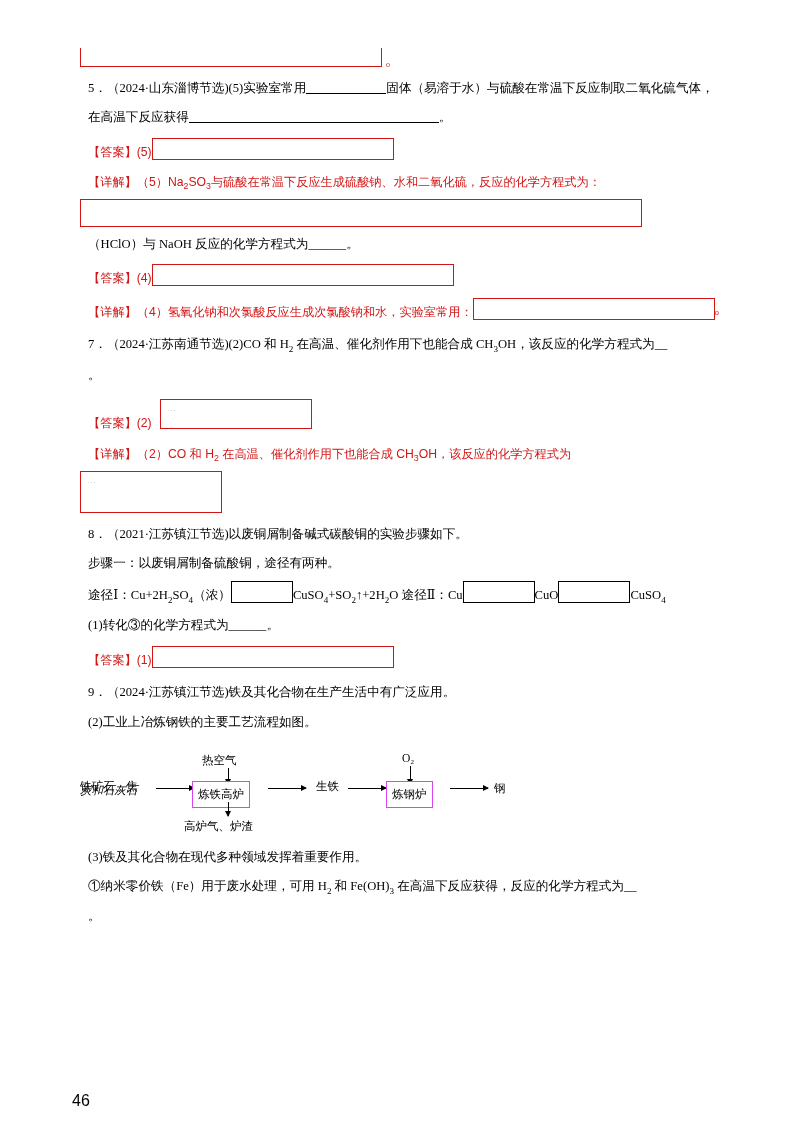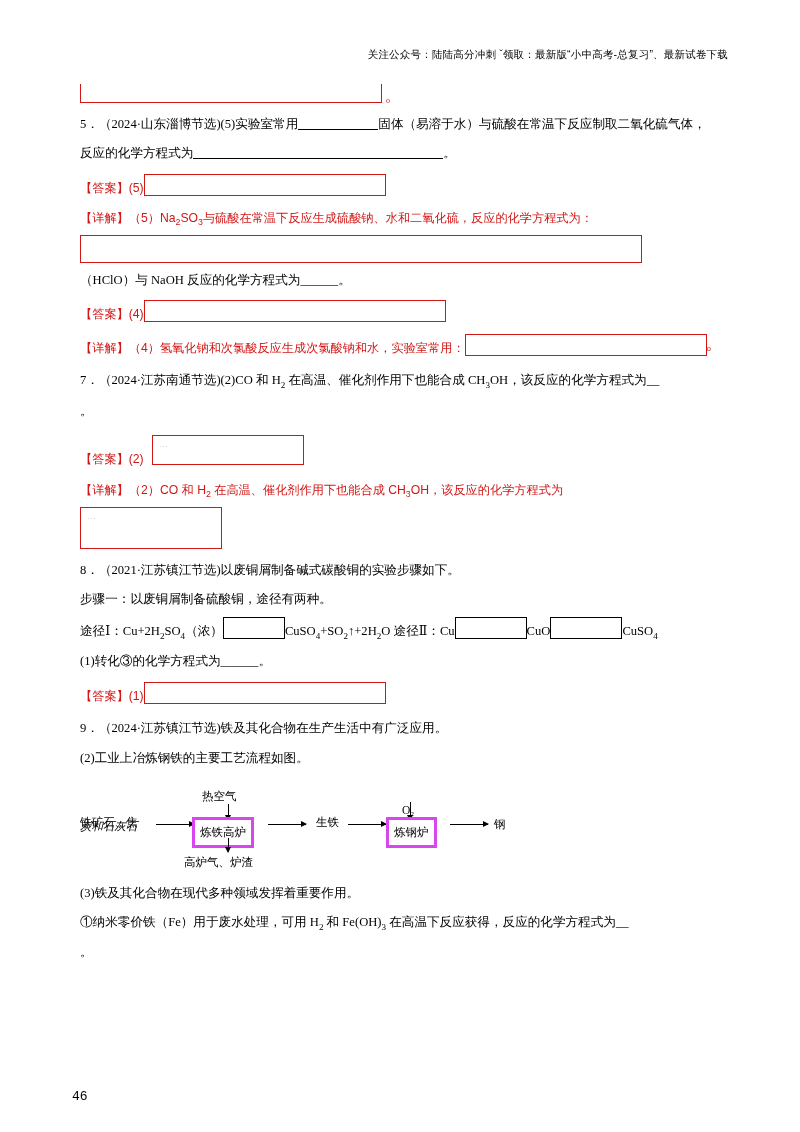--- a/index.html
+++ b/index.html
@@ -28,21 +28,21 @@
     text-align: right;
     letter-spacing: 0.2px;
     margin-bottom: 22px;
     font-family: "Liberation Sans", sans-serif;
   }
   .body-block {
     font-size: 12.6px;
     line-height: 1.85;
   }
   p {
-    margin: 0 0 6px 8px;
+    margin: 0 0 6px 16px;
   }
   .q {
     margin-top: 10px;
   }
   .ans {
     color: #d21616;
     font-family: "Liberation Sans", sans-serif;
     font-size: 12.2px;
     margin-top: 8px;
     margin-bottom: 4px;
@@ -122,21 +122,21 @@
     margin: 10px 0 6px 0;
     font-size: 11.5px;
     font-family: "Liberation Serif", serif;
   }
   .flow .lbl {
     position: absolute;
     white-space: nowrap;
   }
   .flow .box {
     position: absolute;
-    border: 3px solid #d946ef;
+    border: 1px solid #d946ef;
     padding: 2px 5px;
     white-space: nowrap;
     font-size: 11.5px;
     background: #fff;
   }
   .flow .arrow {
     position: absolute;
     height: 1px;
     background: #000;
   }
@@ -159,23 +159,23 @@
     position: absolute;
     bottom: -1px;
     left: -3px;
     border-top: 6px solid #000;
     border-left: 3.5px solid transparent;
     border-right: 3.5px solid transparent;
   }
   .pagenum {
     position: absolute;
     left: 72px;
-    bottom: 28px;
-    font-size: 13px;
-    font-family: Liberation Mono, monospace;
+    bottom: 22px;
+    font-size: 16px;
+    font-family: Liberation Sans, sans-serif;
   }
   .topfragment {
     border: 1px solid #d21616;
     border-top: none;
     width: 300px;
     height: 18px;
     margin: 0 0 10px 8px;
     position: relative;
   }
   .topfragment .dot {
@@ -184,33 +184,32 @@
     bottom: -3px;
     font-size: 8px;
     color: #d21616;
   }
 </style>
 </head>
 <body>
 
 <div class="page">
 
-  <div class="header">关注公众号：陆陆高分冲刺  ˇ领取：最新版“小中高考-总复习”、最新试卷下载</div>
 
   <div class="topfragment">
     <span class="dot">o</span>
   </div>
 
   <div class="body-block">
 
     <p class="q">
       <span>5．</span><span>（2024·山东淄博节选)(5)实验室常用</span><span class="u m"></span><span>固体（易溶于水）与硫酸在常温下反应制取二氧化硫气体，</span>
     </p>
     <p>
-      <span>反应的化学方程式为</span><span class="u xl"></span><span>。</span>
+      <span>在高温下反应获得</span><span class="u xl"></span><span>。</span>
     </p>
     <p class="ans">
       <span class="tag">【答案】</span><span>(5)</span><span class="fbox w240"></span>
     </p>
     <p class="det">
       <span class="tag">【详解】</span><span>（5）</span>Na<sub>2</sub>SO<sub>3</sub>与硫酸在常温下反应生成硫酸钠、水和二氧化硫，反应的化学方程式为：
     </p>
     <div class="blockbox w560"></div>
 
     <p>
@@ -272,21 +271,21 @@
       <span class="box" style="left:120px; top:37px;">炼铁高炉</span>
 
       <span class="arrowdown" style="left:156px; top:58px; height:14px;"></span>
       <span class="lbl" style="left:112px; top:72px;">高炉气、炉渣</span>
 
       <span class="arrow" style="left:196px; top:44px; width:38px;"></span>
       <span class="lbl" style="left:244px; top:32px;">生铁</span>
 
       <span class="arrow" style="left:276px; top:44px; width:38px;"></span>
 
-      <span class="lbl" style="left:330px; top:20px;">O₂</span>
+      <span class="lbl" style="left:330px; top:4px;">O₂</span>
       <span class="arrowdown" style="left:338px; top:22px; height:18px;"></span>
 
       <span class="box" style="left:314px; top:37px;">炼钢炉</span>
 
       <span class="arrow" style="left:378px; top:44px; width:38px;"></span>
       <span class="lbl" style="left:422px; top:34px;">钢</span>
     </div>
 
     <p>
       <span>(3)铁及其化合物在现代多种领域发挥着重要作用。</span>

